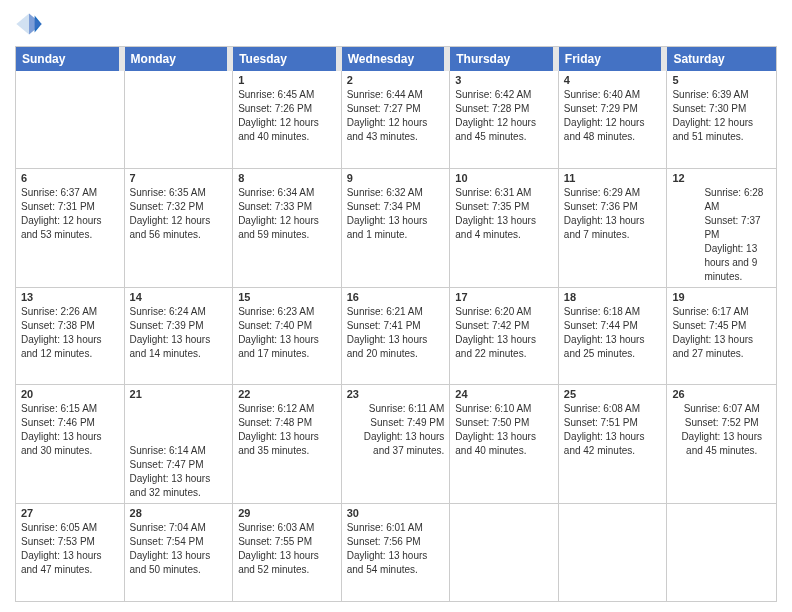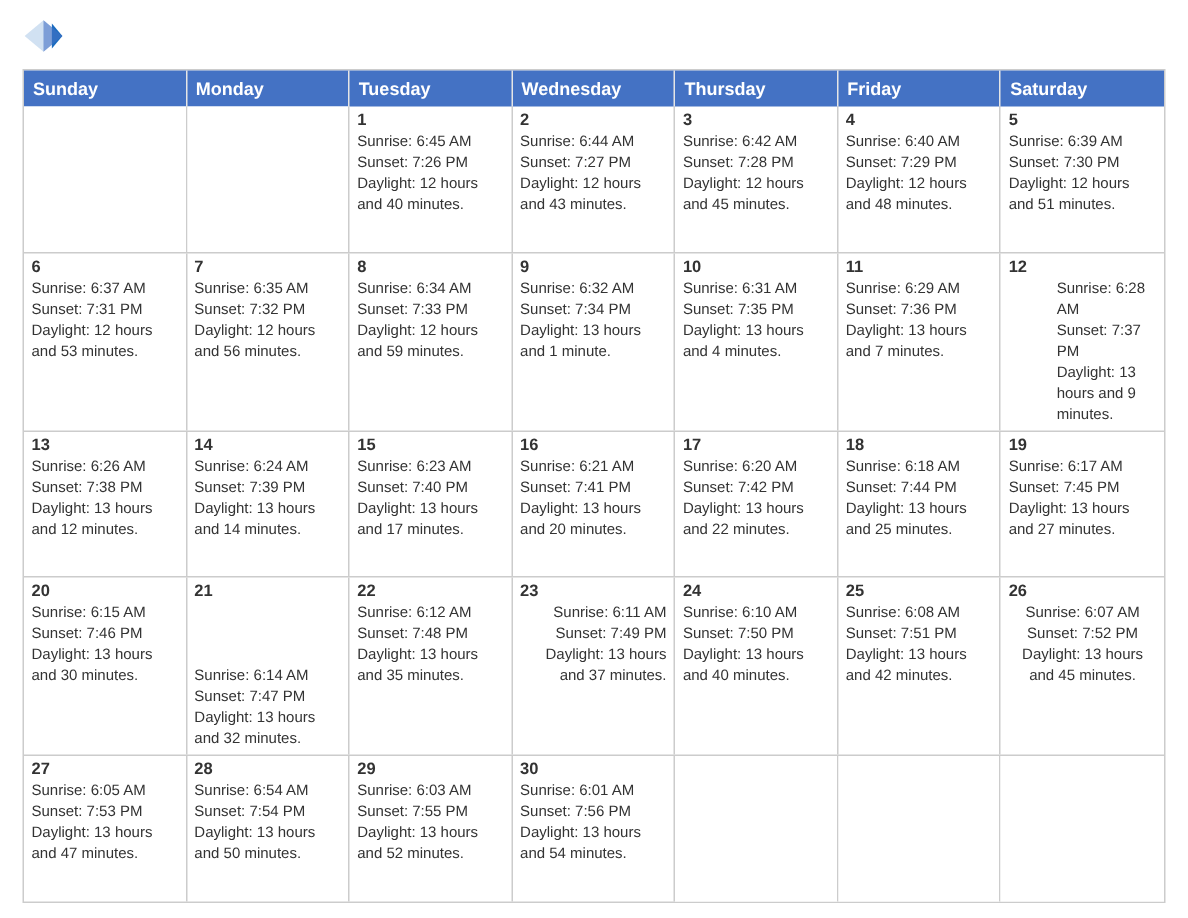--- a/index.html
+++ b/index.html
@@ -67,21 +67,21 @@
     .calendar-header {
       display: grid;
       grid-template-columns: repeat(7, 1fr);
       background: #4472c4;
     }
     .cal-header-cell {
       color: #fff;
       font-size: 12px;
       font-weight: bold;
       padding: 5px 6px;
-      border-right: 1px solid #e5e5e5;
+      border-right: 6px solid #e5e5e5;
     }
     .cal-header-cell:last-child { border-right: none; }
     .calendar-body {
       flex: 1;
       display: flex;
       flex-direction: column;
     }
     .cal-row {
       display: grid;
       grid-template-columns: repeat(7, 1fr);
@@ -221,21 +221,21 @@
           <div class="cal-cell">
             <span class="day-num">12</span>
             <div class="day-info" style="white-space: pre-line; margin-left: 32px;">Sunrise: 6:28 AM
 Sunset: 7:37 PM
 Daylight: 13 hours and 9 minutes.</div>
           </div>
         </div>
         <div class="cal-row">
           <div class="cal-cell">
             <span class="day-num">13</span>
-            <div class="day-info" style="white-space: pre-line;">Sunrise: 6:26 AM
+            <div class="day-info" style="white-space: pre-line;">Sunrise: 2:26 AM
 Sunset: 7:38 PM
 Daylight: 13 hours and 12 minutes.</div>
           </div>
           <div class="cal-cell">
             <span class="day-num">14</span>
             <div class="day-info" style="white-space: pre-line;">Sunrise: 6:24 AM
 Sunset: 7:39 PM
 Daylight: 13 hours and 14 minutes.</div>
           </div>
           <div class="cal-cell">
@@ -315,21 +315,21 @@
         </div>
         <div class="cal-row">
           <div class="cal-cell">
             <span class="day-num">27</span>
             <div class="day-info" style="white-space: pre-line;">Sunrise: 6:05 AM
 Sunset: 7:53 PM
 Daylight: 13 hours and 47 minutes.</div>
           </div>
           <div class="cal-cell">
             <span class="day-num">28</span>
-            <div class="day-info" style="white-space: pre-line;">Sunrise: 6:54 AM
+            <div class="day-info" style="white-space: pre-line;">Sunrise: 7:04 AM
 Sunset: 7:54 PM
 Daylight: 13 hours and 50 minutes.</div>
           </div>
           <div class="cal-cell">
             <span class="day-num">29</span>
             <div class="day-info" style="white-space: pre-line;">Sunrise: 6:03 AM
 Sunset: 7:55 PM
 Daylight: 13 hours and 52 minutes.</div>
           </div>
           <div class="cal-cell">

